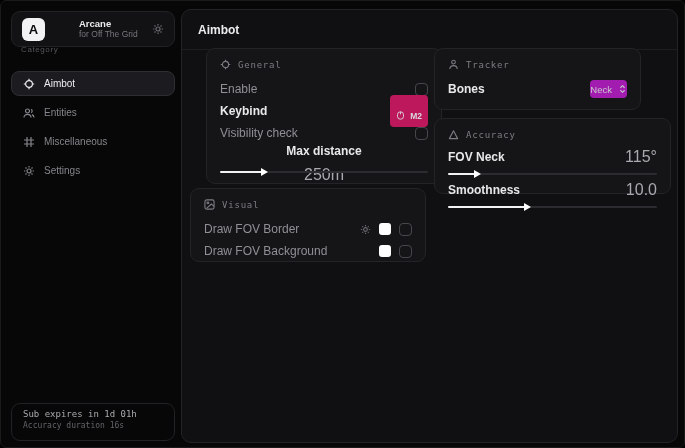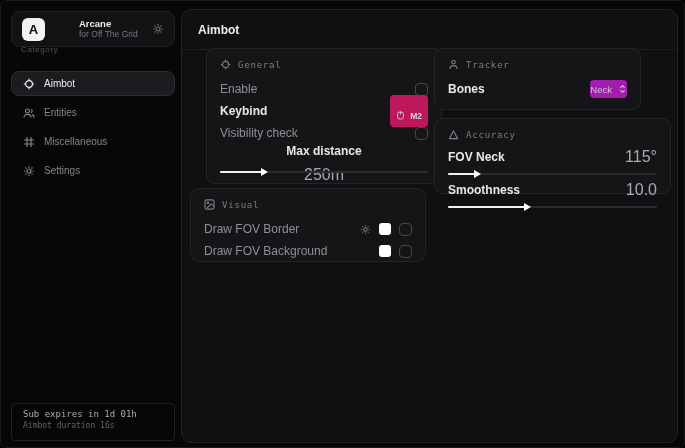--- a/index.html
+++ b/index.html
@@ -23,21 +23,21 @@
   .category { position:absolute; left:20px; top:44px; font-size:8px; letter-spacing:.6px;
               color:#55555b; }
 
   .nav { position:absolute; left:10px; top:70px; width:164px; display:flex; flex-direction:column; gap:4px; }
   .nav-item { height:25px; border-radius:8px; display:flex; align-items:center; gap:9px;
               padding:0 11px; font-size:10px; color:#85858b; border:1px solid transparent; cursor:pointer; }
   .nav-item.selected { background:#1c1c20; border-color:#2d2d32; color:#ececee; }
   .nav-item svg { flex:0 0 auto; }
 
   .footer-card { position:absolute; left:10px; top:402px; width:164px; height:38px;
-                 border:1px solid #222226; border-radius:4px; padding:5px 11px;
+                 border:1px solid #222226; border-radius:9px; padding:5px 11px;
                  font-family:"DejaVu Sans Mono", monospace; }
   .footer-line1 { font-size:9px; color:#aaaaae; }
   .footer-line2 { font-size:8px; color:#63636a; margin-top:2px; }
 
   
   #main { position:absolute; left:180px; top:8px; width:497px; height:434px;
           background:#101013; border:1px solid #232327; border-radius:10px; }
   #main-header { height:40px; border-bottom:1px solid #1e1e22; display:flex; align-items:center; padding:0 16px; }
   #main-title { font-size:12px; font-weight:bold; color:#ececee; }
 
@@ -121,21 +121,21 @@
             <circle cx="6" cy="6" r="2"></circle>
               <path d="M6 1v1.4M6 9.6V11M1 6h1.4M9.6 6H11M2.5 2.5l1 1M8.5 8.5l1 1M9.5 2.5l-1 1M3.5 8.5l-1 1"></path>
           </svg>
         </span>
         <span>Settings</span>
       </div>
     </div>
 
     <div class="footer-card">
       <div class="footer-line1">Sub expires in 1d 01h</div>
-      <div class="footer-line2">Aimbot duration 16s</div>
+      <div class="footer-line2">Accuracy duration 16s</div>
     </div>
   </div>
 
   <div id="main">
     <div id="main-header">
       <span id="main-title">Aimbot</span>
     </div>
 
     <div class="card" style="left:24px; top:38px; width:236px; height:136px;">
       <div class="card-head">

